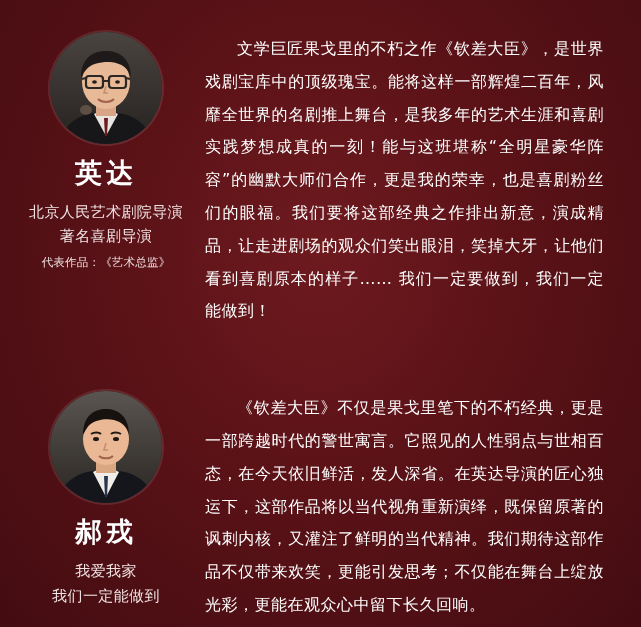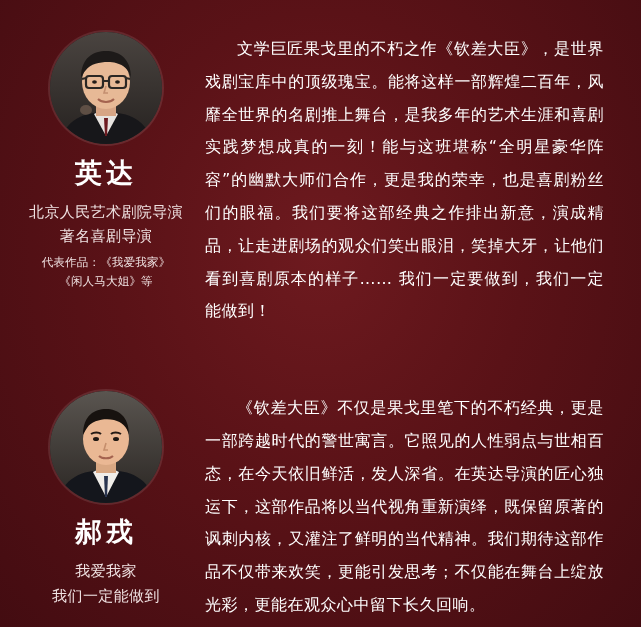--- a/index.html
+++ b/index.html
@@ -136,22 +136,21 @@
             <ellipse cx="36" cy="78" rx="6" ry="5" fill="#e7b996" opacity="0.25"></ellipse>
           </g>
         </svg>
       </div>
       <div class="person-name">英达</div>
       <div class="person-meta">
         <div>北京人民艺术剧院导演</div>
         <div>著名喜剧导演</div>
       </div>
       <div class="person-works">
-        <div>代表作品：《我爱我家》</div>
-        <div>《闲人马大姐》等</div>
+        <div>代表作品：《艺术总监》</div>
       </div>
     </div>
     <div class="body-text">
       <p>文学巨匠果戈里的不朽之作《钦差大臣》，是世界戏剧宝库中的顶级瑰宝。能将这样一部辉煌二百年，风靡全世界的名剧推上舞台，是我多年的艺术生涯和喜剧实践梦想成真的一刻！能与这班堪称“全明星豪华阵容”的幽默大师们合作，更是我的荣幸，也是喜剧粉丝们的眼福。我们要将这部经典之作排出新意，演成精品，让走进剧场的观众们笑出眼泪，笑掉大牙，让他们看到喜剧原本的样子…… 我们一定要做到，我们一定能做到！</p>
     </div>
   </div>
 
   <div class="entry entry-2">
     <div class="person">
       <div class="portrait">

